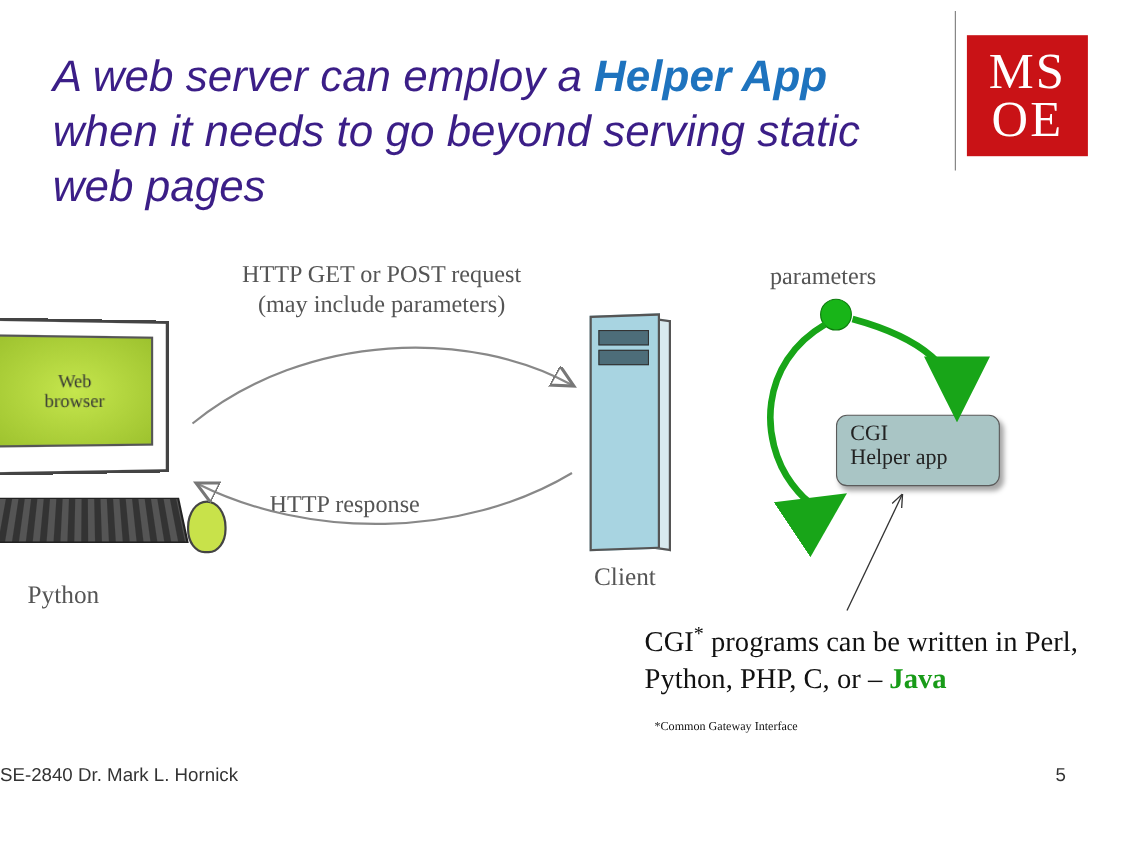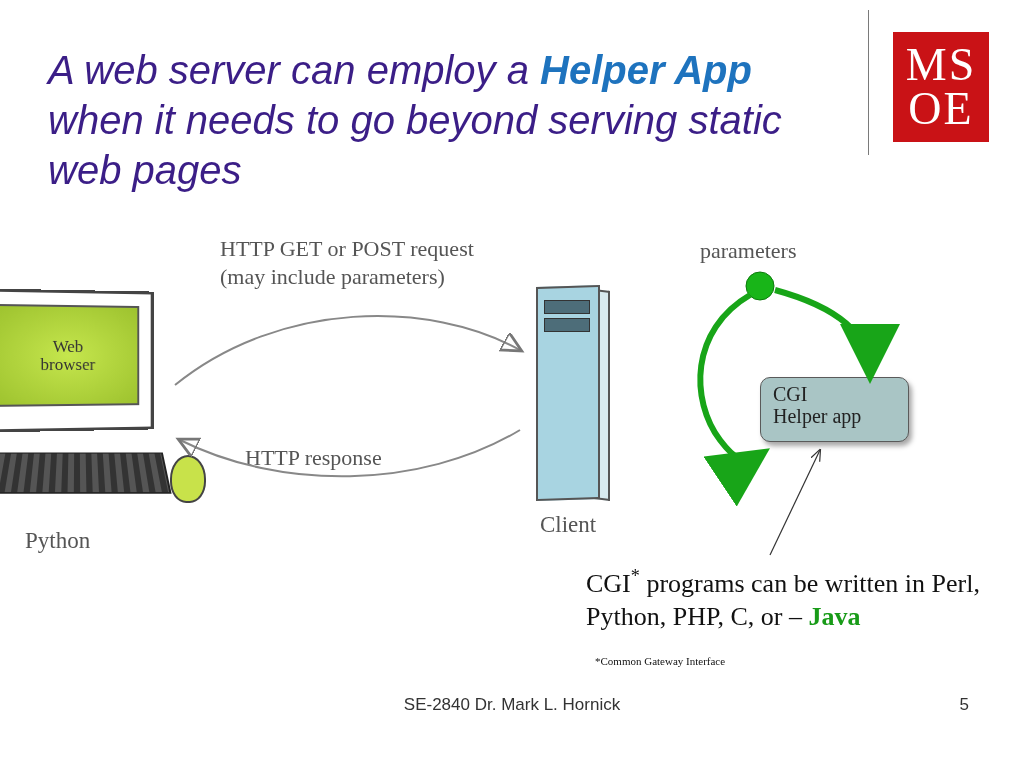--- a/index.html
+++ b/index.html
@@ -19,21 +19,21 @@
     font-size: 40px;
     line-height: 1.25;
     color: #3b1e87;
     font-style: italic;
   }
   .title .accent { color: #1e73be; font-weight: bold; }
   .logo {
     position: absolute;
     right: 35px;
     top: 32px;
-    width: 96px;
+    width: 110px;
     height: 110px;
     background: #c91216;
     color: #fff;
     font-family: "Times New Roman", serif;
     font-size: 46px;
     line-height: 0.95;
     text-align: center;
     display: flex;
     flex-direction: column;
     justify-content: center;
@@ -43,20 +43,21 @@
     position: absolute;
     right: 155px;
     top: 10px;
     width: 1px;
     height: 145px;
     background: #7a7a7a;
   }
   .hand {
     font-family: "Comic Sans MS", "Segoe Print", cursive;
     color: #555;
+    text-align: center;
   }
   .req-label {
     position: absolute;
     left: 220px;
     top: 235px;
     font-size: 22px;
     line-height: 1.25;
   }
   .resp-label {
     position: absolute;
@@ -115,21 +116,21 @@
     left: 595px;
     top: 655px;
     font-family: "Comic Sans MS", cursive;
     font-size: 11px;
     color: #111;
   }
   .attrib {
     position: absolute;
     left: 0; right: 0;
     top: 695px;
-    text-align: center;
+    text-align: left;
     font-size: 17px;
     color: #333;
   }
   .pagenum {
     position: absolute;
     right: 55px;
     top: 695px;
     font-size: 17px;
     color: #333;
   }

